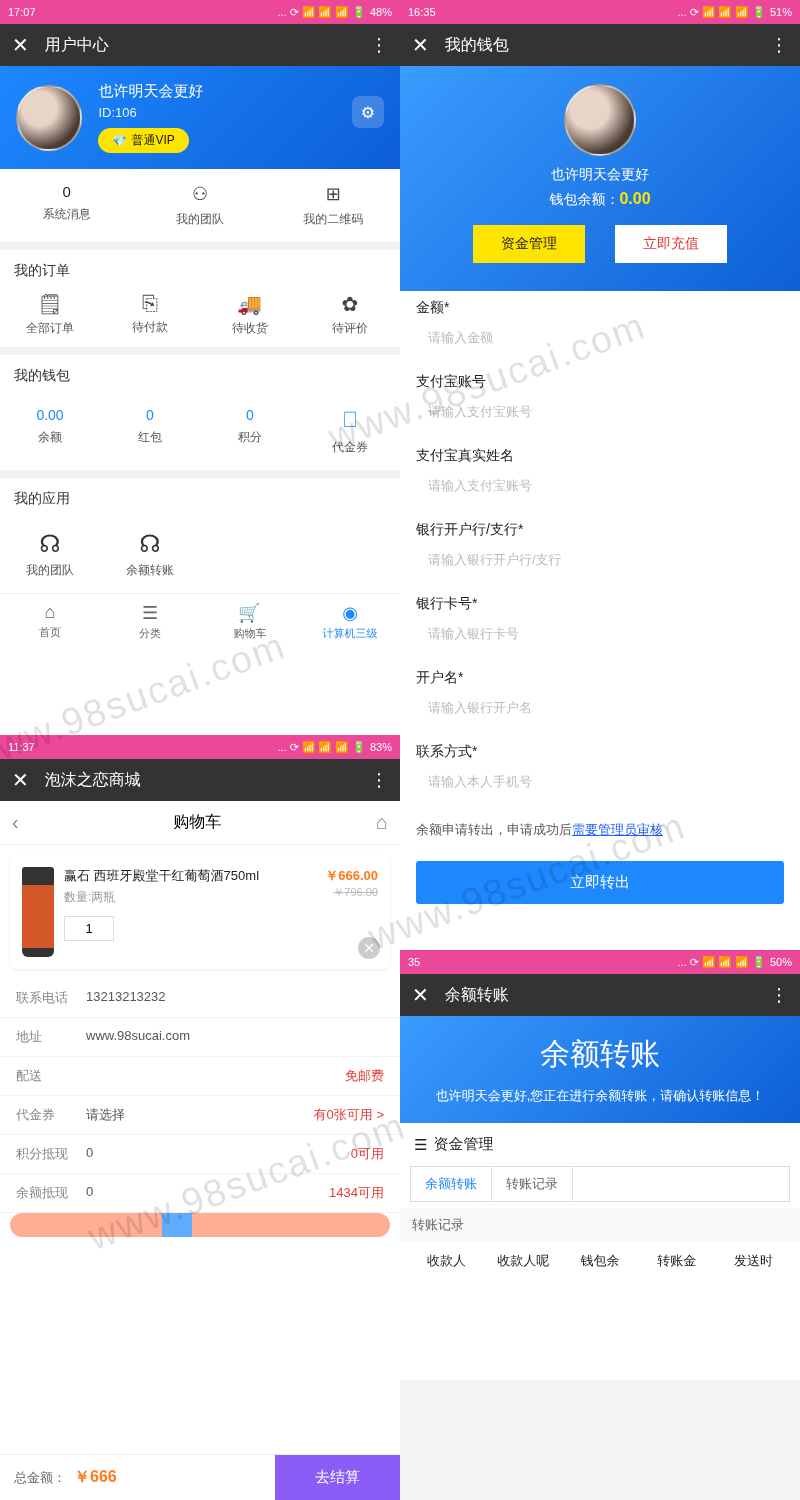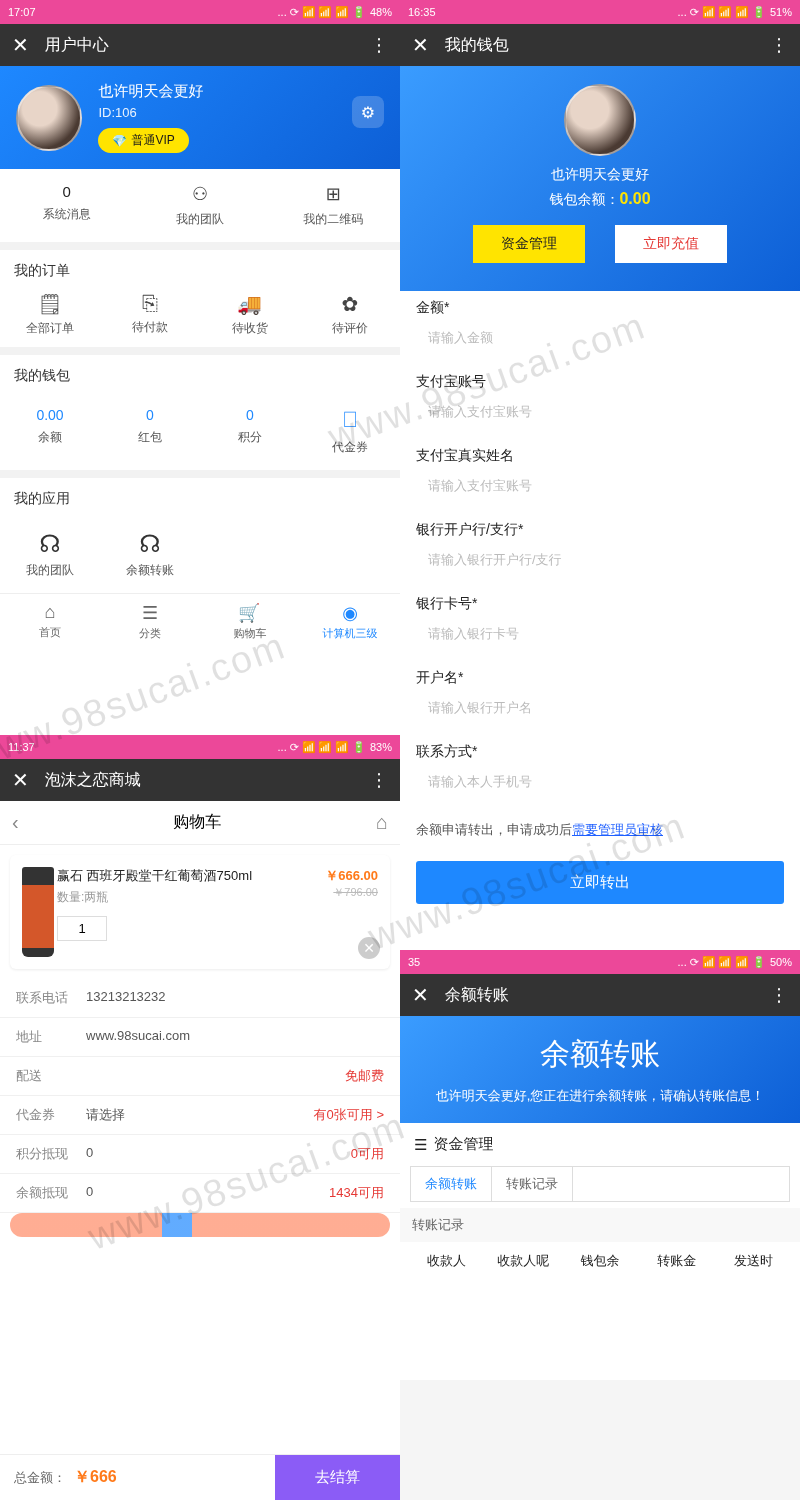--- a/index.html
+++ b/index.html
@@ -56,21 +56,21 @@
 .finput { color: #bbb; font-size: 13px; padding: 6px 0 10px 12px; }
 .note { font-size: 13px; color: #555; padding: 12px 16px; }
 .note a { color: #1e5fff; text-decoration: underline; }
 .submit-btn { background: #1e88ff; color: #fff; border: none; width: calc(100% - 32px); margin: 10px 16px 20px; padding: 12px; font-size: 15px; border-radius: 3px; cursor: pointer; }
 
 .cart-nav { display: flex; align-items: center; padding: 10px 12px; background: #fff; font-size: 16px; border-bottom: 1px solid #eee; }
 .cart-nav .back { font-size: 20px; color: #888; cursor: pointer; }
 .cart-nav .ttl { flex: 1; text-align: center; }
 .cart-nav .home { font-size: 20px; color: #888; cursor: pointer; }
 .cart-card { margin: 10px; background: #fff; border-radius: 6px; padding: 12px; position: relative; box-shadow: 0 1px 3px rgba(0,0,0,0.08); }
-.cart-top { display: flex; gap: 3px; }
+.cart-top { display: flex; gap: 10px; }
 .wine { width: 32px; height: 90px; background: linear-gradient(to bottom, #333 0 20%, #d4572a 20% 90%, #333 90%); border-radius: 3px 3px 6px 6px; }
 .cart-info { flex: 1; font-size: 13px; }
 .cart-info .pname { color: #222; margin-bottom: 4px; }
 .cart-info .psub { color: #999; font-size: 12px; }
 .cart-price { text-align: right; font-size: 13px; }
 .cart-price .now { color: #ff7a1a; font-weight: bold; }
 .cart-price .old { color: #bbb; text-decoration: line-through; font-size: 11px; }
 .qty { border: 1px solid #ddd; width: 50px; padding: 4px; margin-top: 10px; text-align: center; font-size: 13px; }
 .rm-btn { position: absolute; right: 10px; bottom: 10px; width: 22px; height: 22px; border-radius: 50%; background: #ccc; color: #fff; text-align: center; line-height: 22px; font-size: 14px; cursor: pointer; }
 .info-row { display: flex; padding: 10px 16px; font-size: 13px; color: #555; border-bottom: 1px solid #f0f0f0; background: #fff; }

